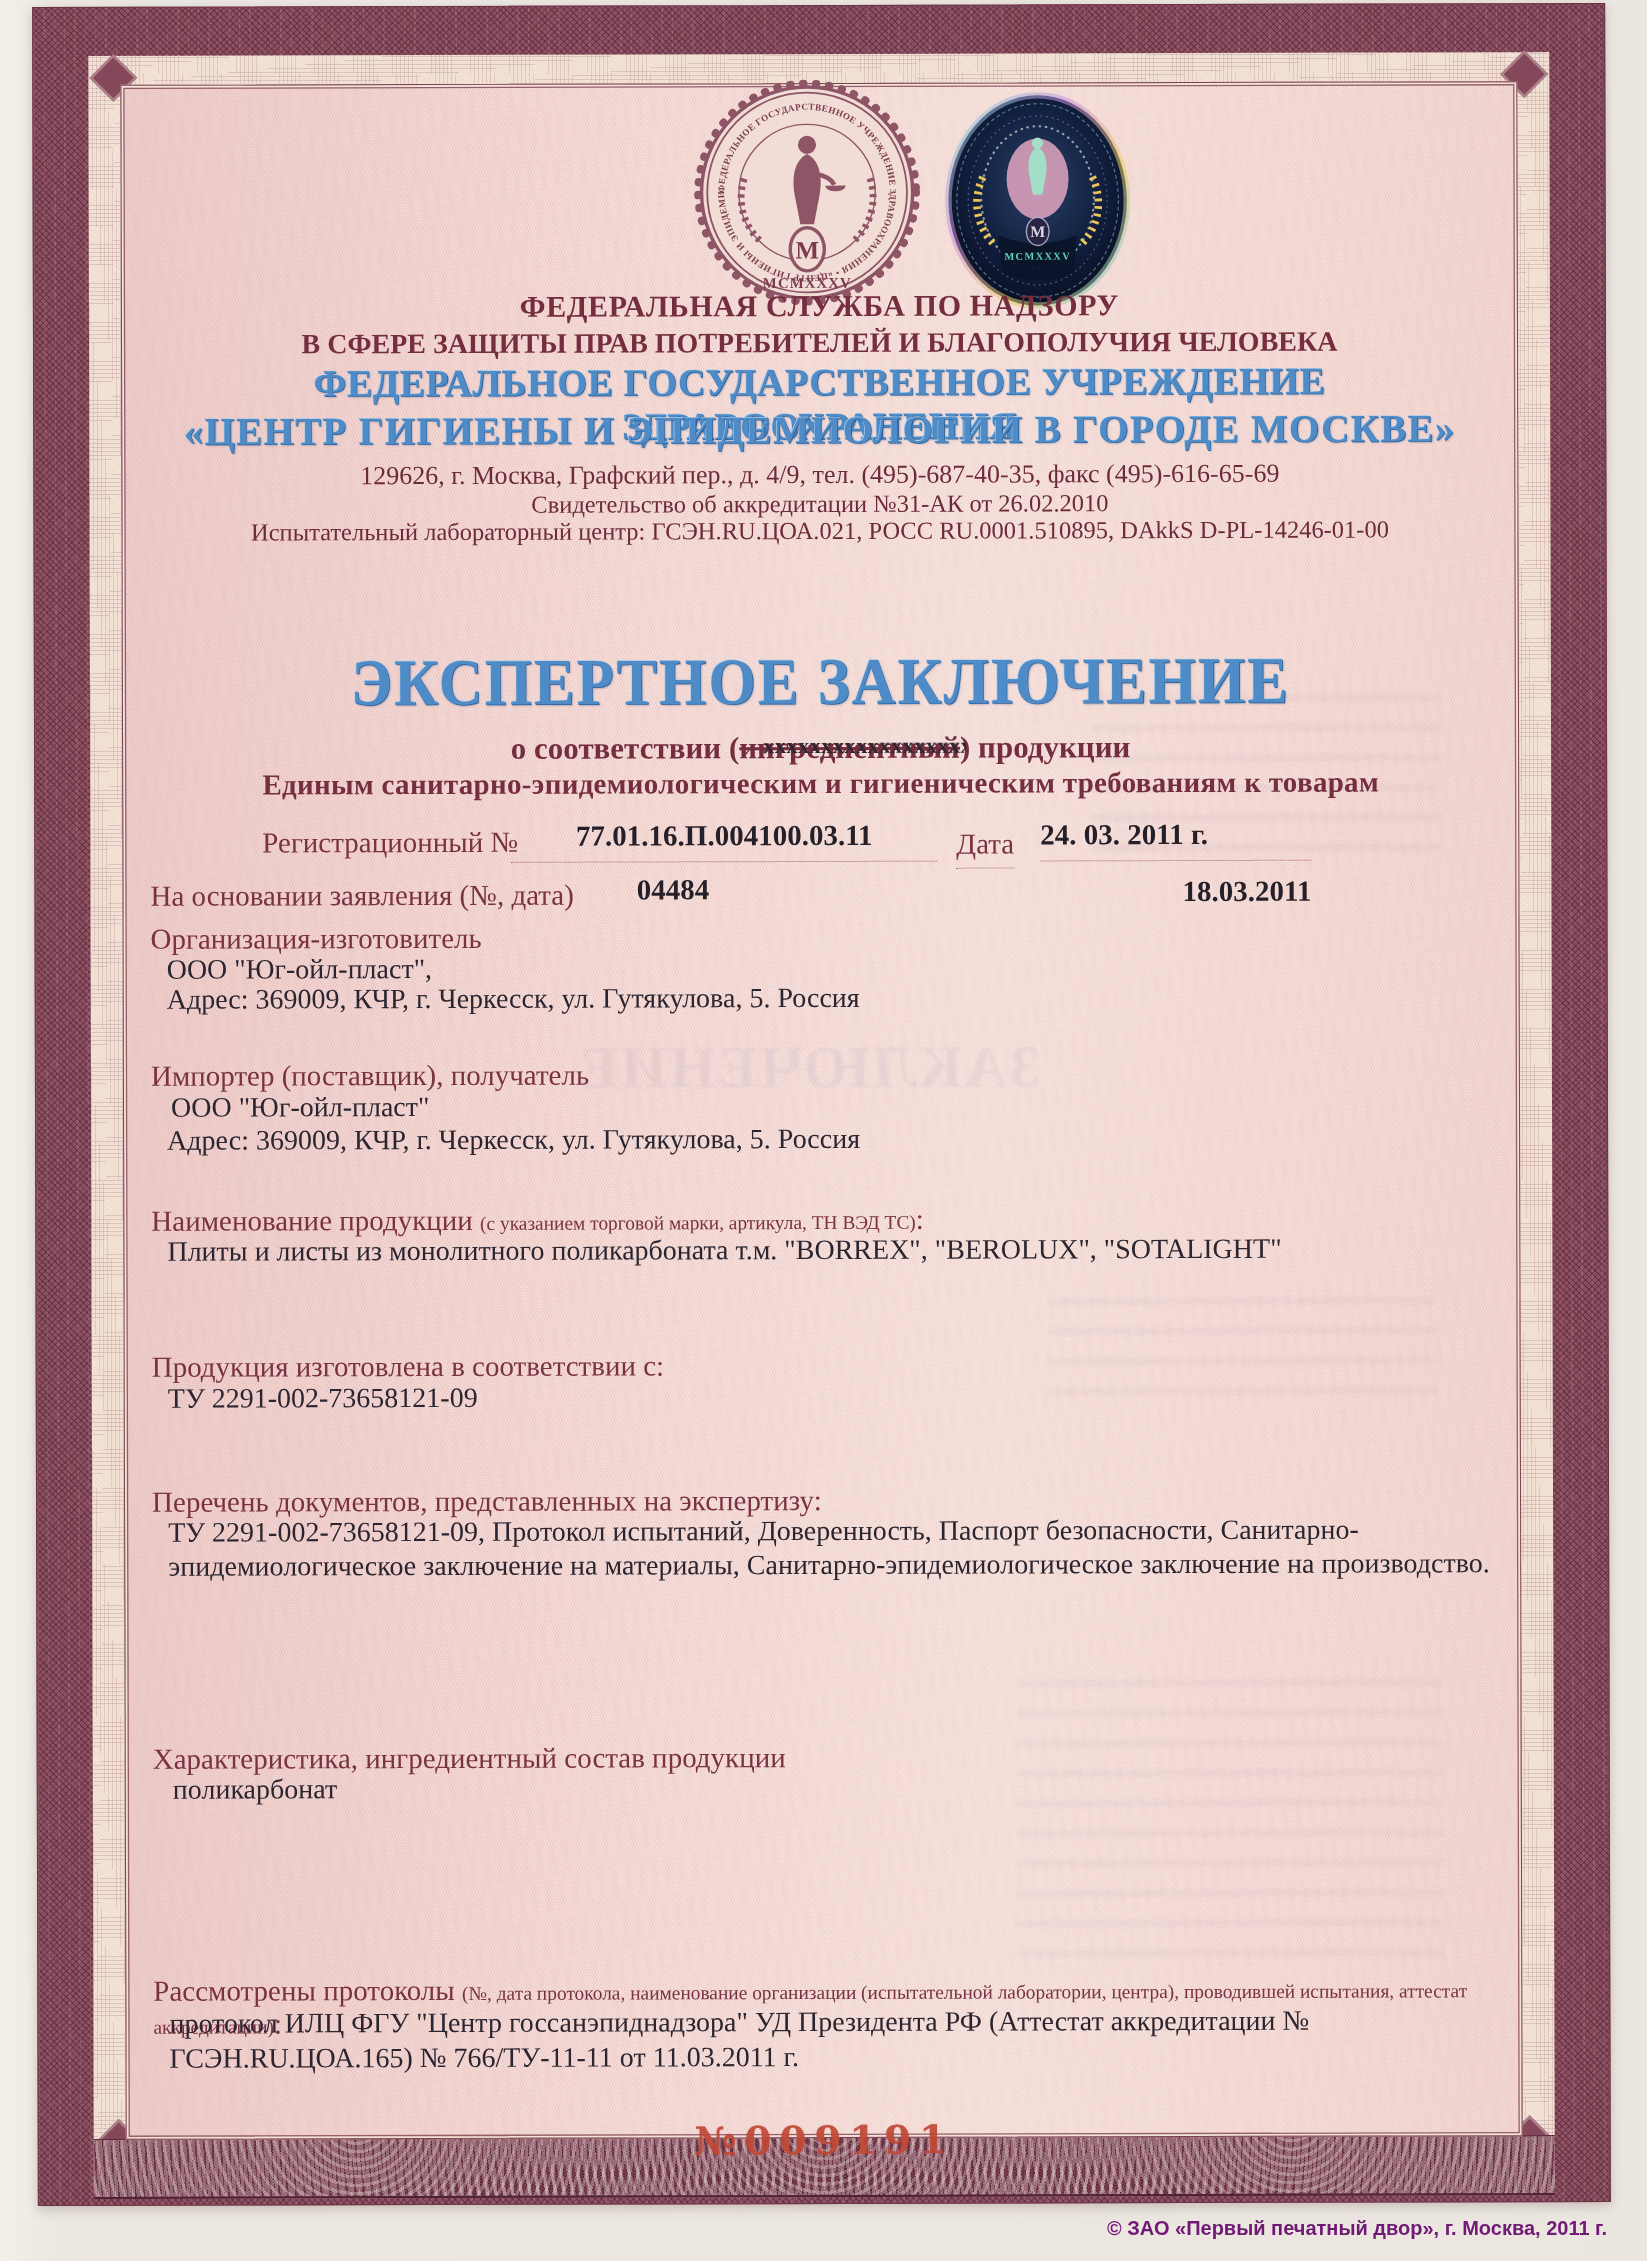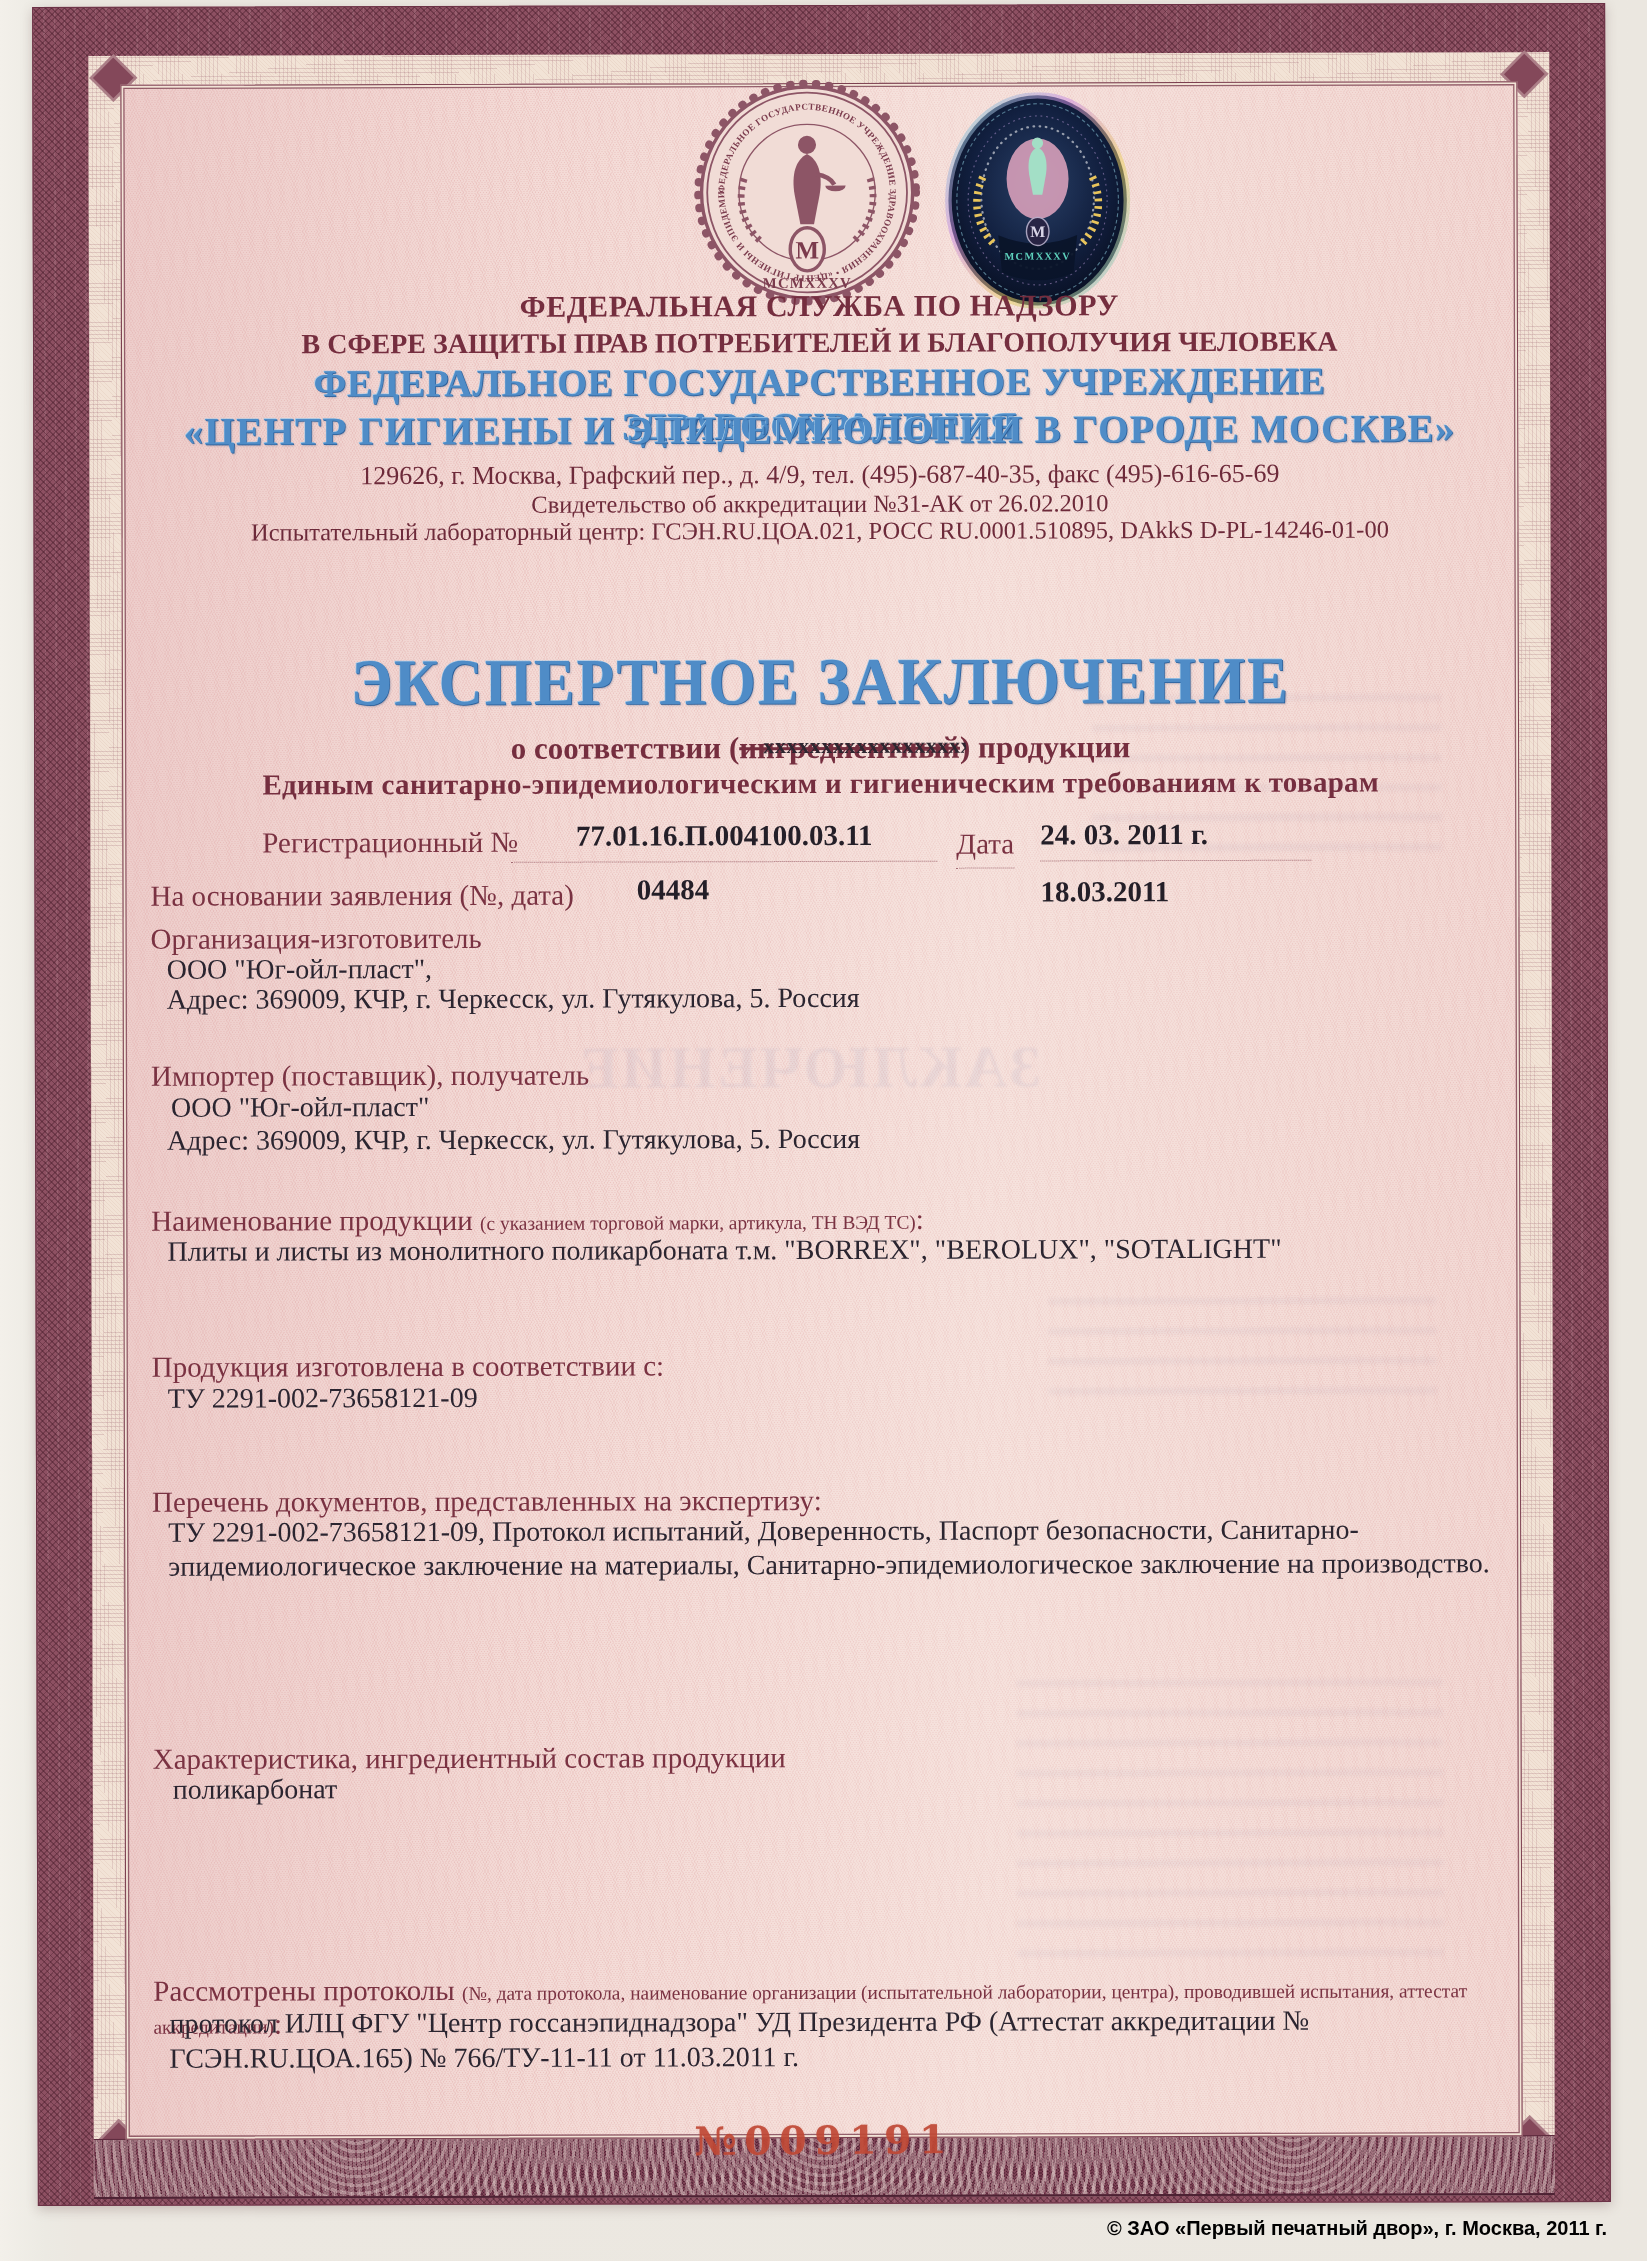--- a/index.html
+++ b/index.html
@@ -98,21 +98,21 @@
   
   .flabel{font-size:29px;color:#7a3242;}
   .fvalue{font-size:29px;font-weight:bold;color:#241f28;font-family:"Liberation Serif",serif;}
   .microline{border-bottom:1.9px dotted rgba(122,50,66,.65);}
   .reg-label{left:139px;top:741px;text-align:center;}
   .reg-value{left:388px;top:735px;width:426px;text-align:center;padding-bottom:9px;}
   .date-label{left:833px;top:744px;}
   .date-value{left:917px;top:735px;width:271px;text-align:left;padding-bottom:9px;}
   .basis-label{left:27px;top:794px;}
   .basis-number{left:446px;top:789px;width:207px;text-align:center;}
-  .basis-date{left:917px;top:792px;width:271px;text-align:left;}
+  .basis-date{left:917px;top:792px;width:271px;text-align:right;}
   
   .slabel{font-size:29px;color:#7a3242;}
   .snote{font-size:19.4px;color:#7a3242;}
   .sval{font-size:28px;color:#2b2530;}
   .l-org{left:27px;top:837px;} .v-orgname{left:43px;top:868px;} .v-orgaddr{left:43px;top:898px;}
   .l-imp{left:27px;top:974px;} .v-impname{left:47px;top:1006px;} .v-impaddr{left:43px;top:1039px;}
   .l-prod{left:27px;top:1119px;} .v-prod{left:43px;top:1150px;width:1318px;}
   .l-conf{left:27px;top:1265px;} .v-conf{left:43px;top:1297px;}
   .l-docs{left:27px;top:1400px;} .v-docs{left:43px;top:1430px;width:1324px;line-height:1.22;}
   .l-char{left:27px;top:1657px;} .v-char{left:47px;top:1688px;}
@@ -122,21 +122,21 @@
     top:2033px;font-family:"DejaVu Serif",serif;font-weight:bold;
     font-size:39px;color:#c04835;letter-spacing:7.8px;opacity:.92;
     transform:rotate(-.3deg);text-shadow:0 0 1.3px rgba(192,72,53,.55);
   }
   
   .seal{left:572px;top:-5.2px;width:227px;height:227px;}
   .holo{left:819px;top:9px;width:194px;height:216px;filter:saturate(1.15);}
   
   .copyright{
     position:absolute;right:40px;top:2217px;
-    font-family:"Liberation Sans",sans-serif;font-size:20px;font-weight:bold;color:#000000;
+    font-family:"Liberation Sans",sans-serif;font-size:20px;font-weight:bold;color:#701a75;
   }
 </style>
 </head>
 <body>
 
 <div class="cert">
   <div class="border-outer">
     <div class="border-inner">
       <div class="corner-diamond cd-tl"></div>
       <div class="corner-diamond cd-tr"></div>

